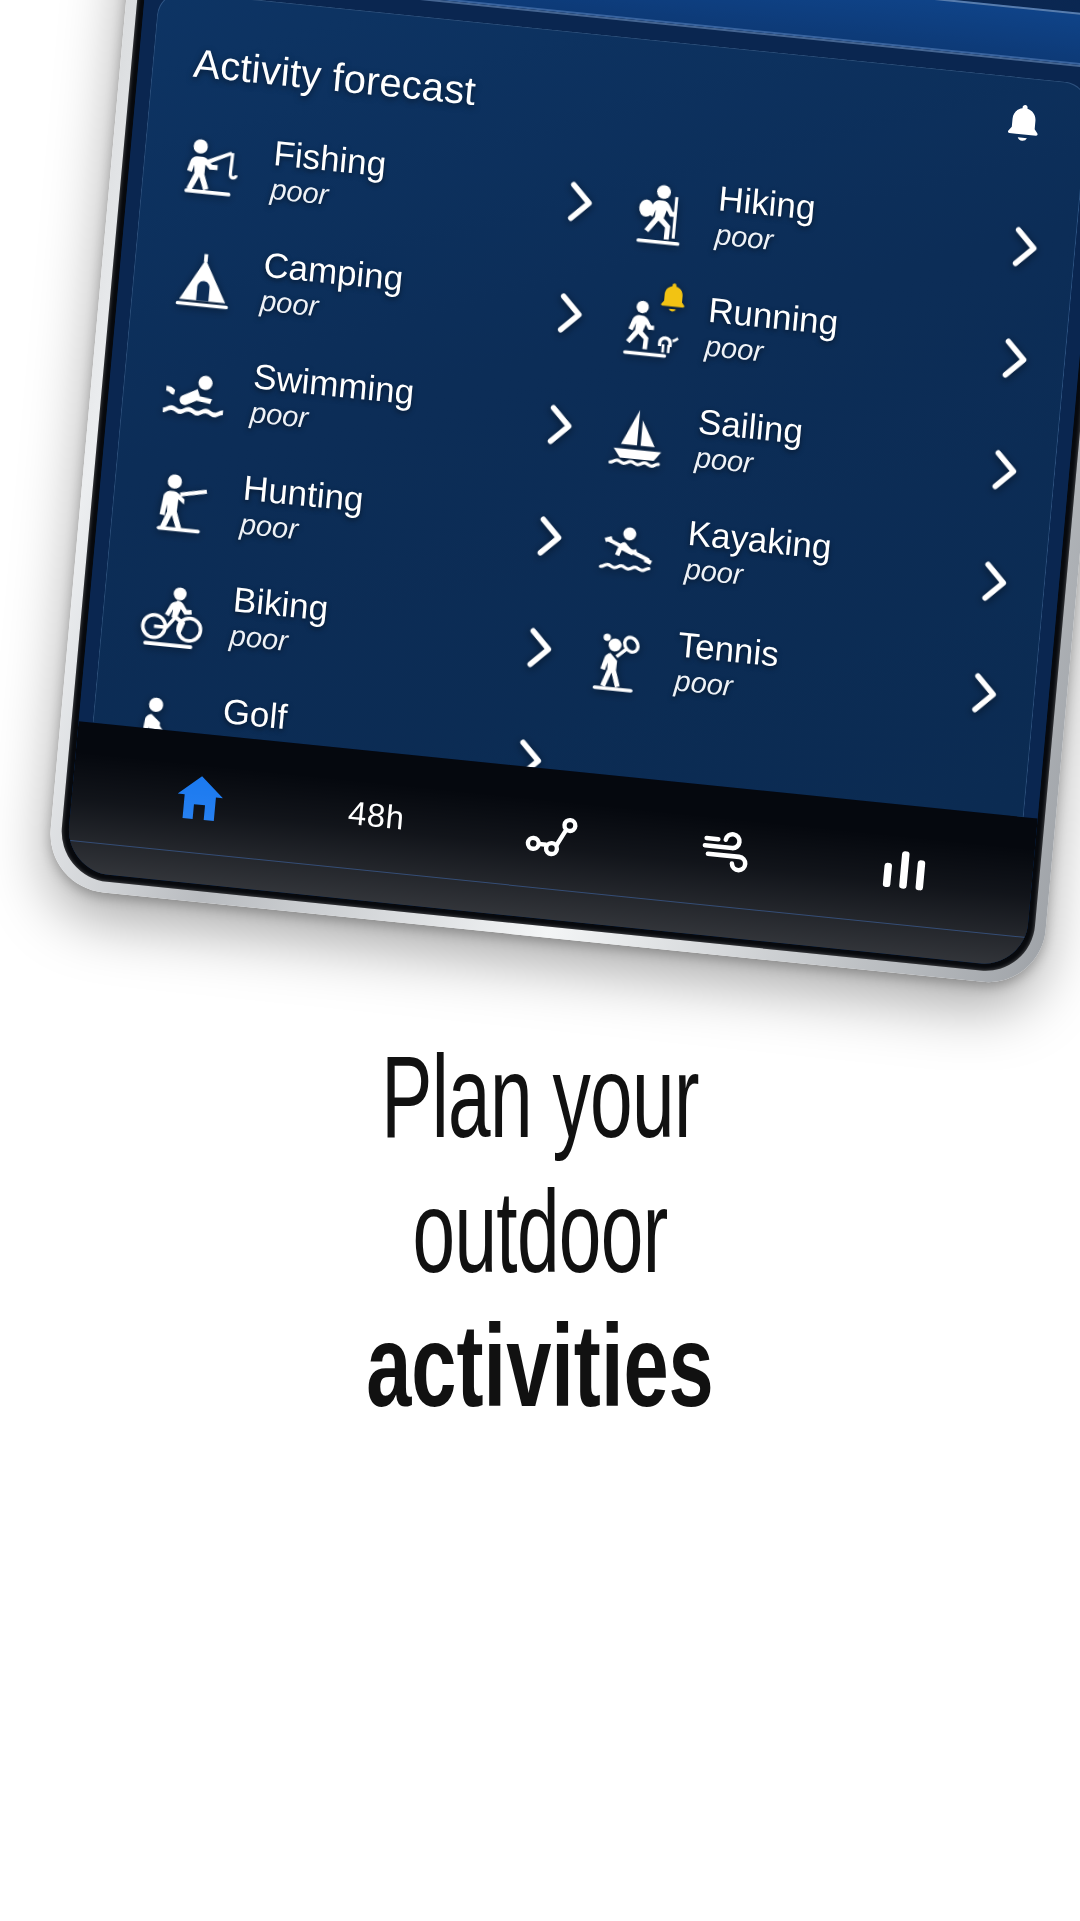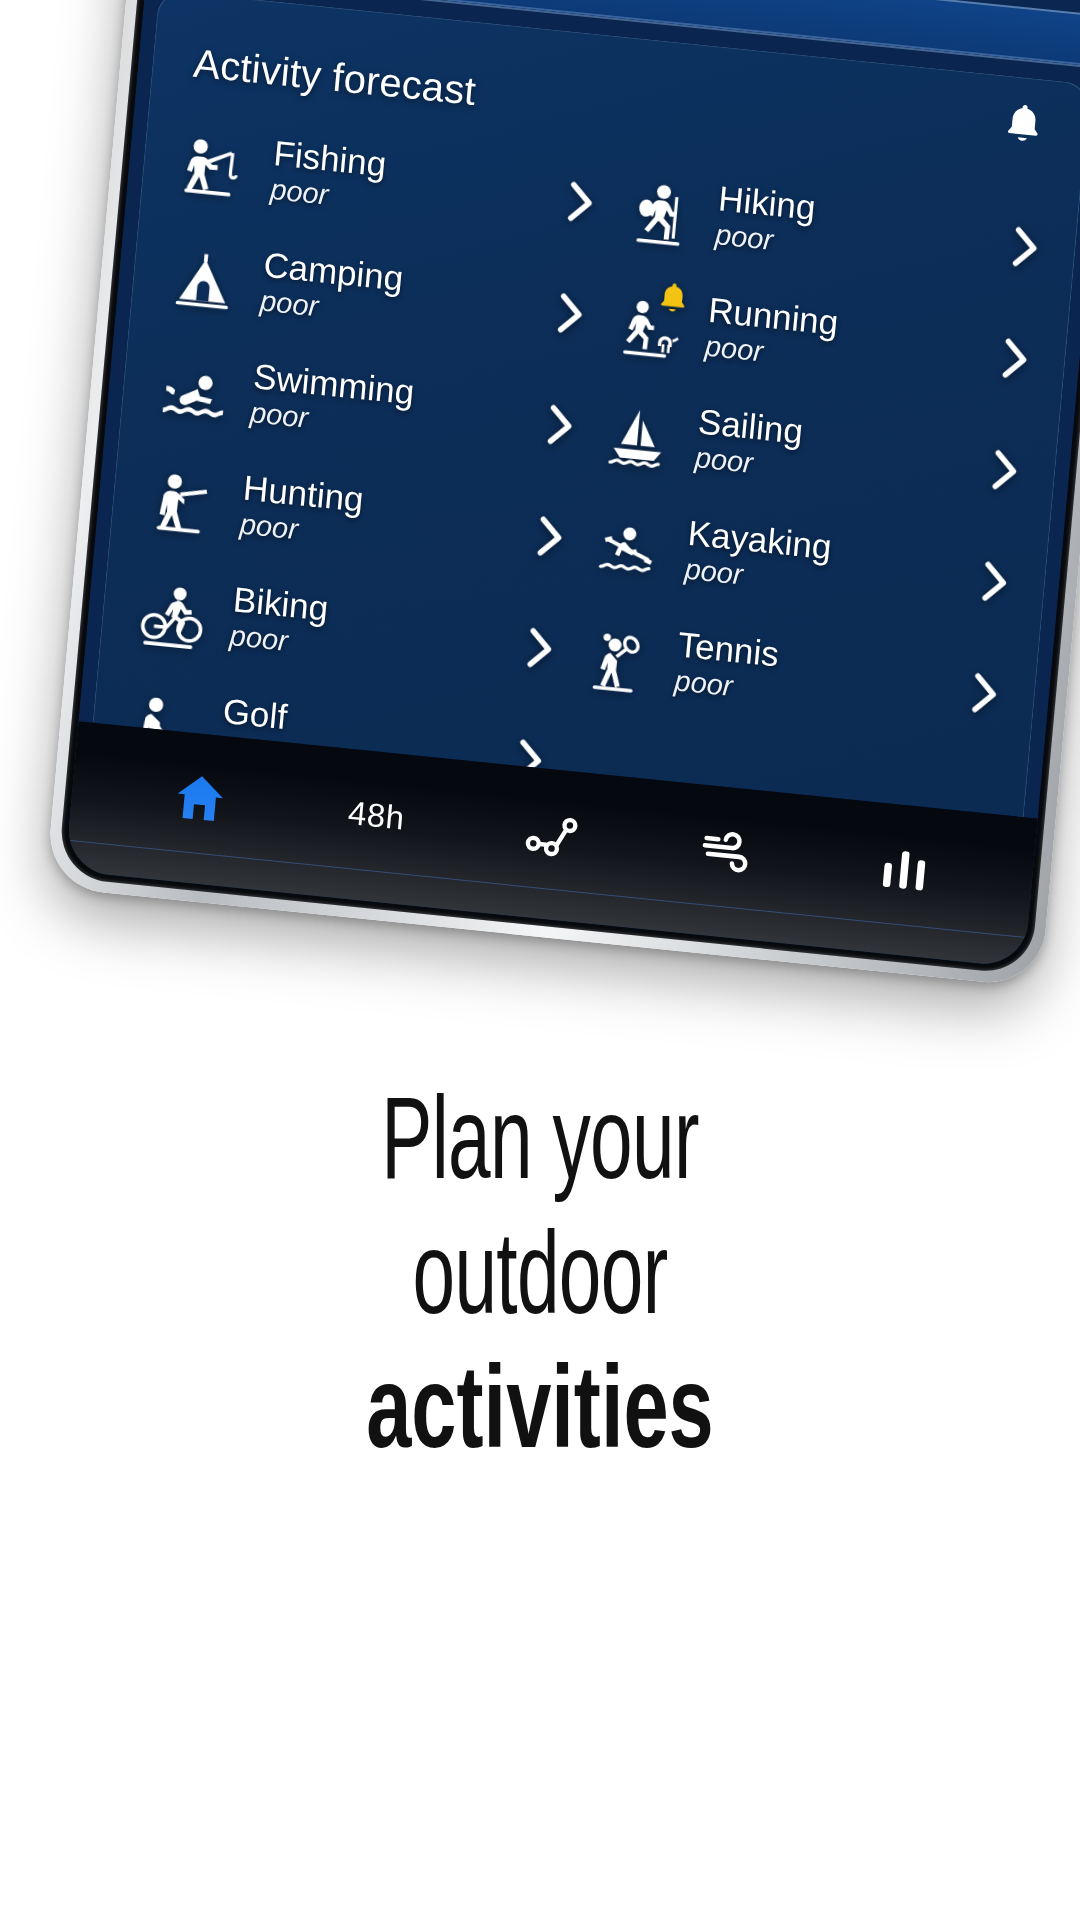--- a/index.html
+++ b/index.html
@@ -154,21 +154,20 @@
   }
   .nav-label{ color:#ffffff; font-size:33px; letter-spacing:.5px; }
   .nav-item svg{ display:block; }
 
   
   .copy{
     position:absolute;
     left:0; right:0; top:1030px;
     text-align:center;
     padding:0 60px;
-    margin-top:41px;
   }
   .copy-line{
     color:#111111;
     font-family:"Liberation Sans", sans-serif;
     font-size:116px;
     line-height:1.16;
     font-weight:300;
     letter-spacing:-1px;
     transform:scaleX(0.66);
     transform-origin:center;

